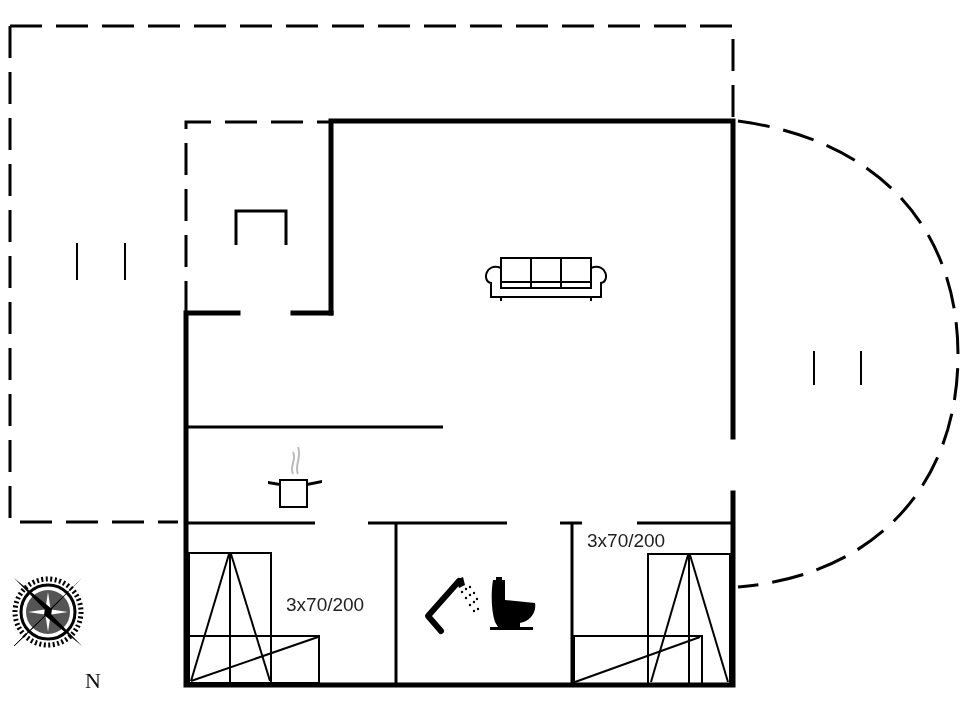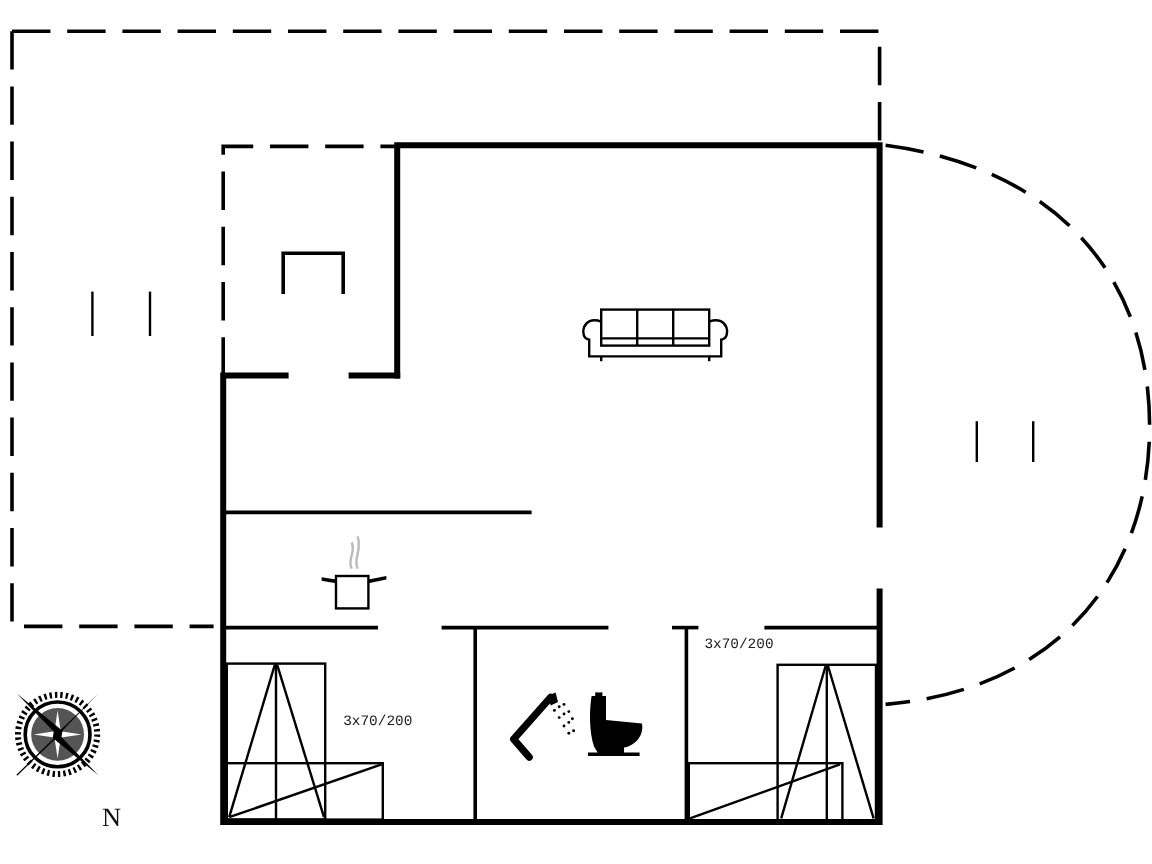--- a/index.html
+++ b/index.html
@@ -2,21 +2,21 @@
 <html><head>
   <meta charset="utf-8">
   <style>
     html, body { margin: 0; padding: 0; background: #ffffff; }
     body { width: 960px; height: 720px; overflow: hidden; position: relative; }
     svg.plan { position: absolute; left: 0; top: 0; width: 960px; height: 720px; }
     .wall { stroke: #000; stroke-width: 5; fill: none; stroke-linecap: square; }
     .inner { stroke: #000; stroke-width: 3; fill: none; }
     .dash { stroke: #000; stroke-width: 3; fill: none; stroke-dasharray: 32 14; }
     .thin { stroke: #000; stroke-width: 2; fill: none; }
-    .label { position: absolute; font-family: Liberation Mono, monospace; font-size: 12px; color: #222; white-space: nowrap; }
+    .label { position: absolute; font-family: Liberation Sans, sans-serif; font-size: 19px; color: #222; white-space: nowrap; }
     .north { position: absolute; font-family: "Liberation Serif", serif; font-size: 22px; color: #111; }
   </style>
 </head>
 <body>
 
 <svg class="plan" viewBox="0 0 960 720" xmlns="http://www.w3.org/2000/svg">
 
   <g>
     <path class="dash" d="M10,26 L733,26 L733,118"></path>
     <path class="dash" d="M10,26 L10,522 L178,522"></path>

